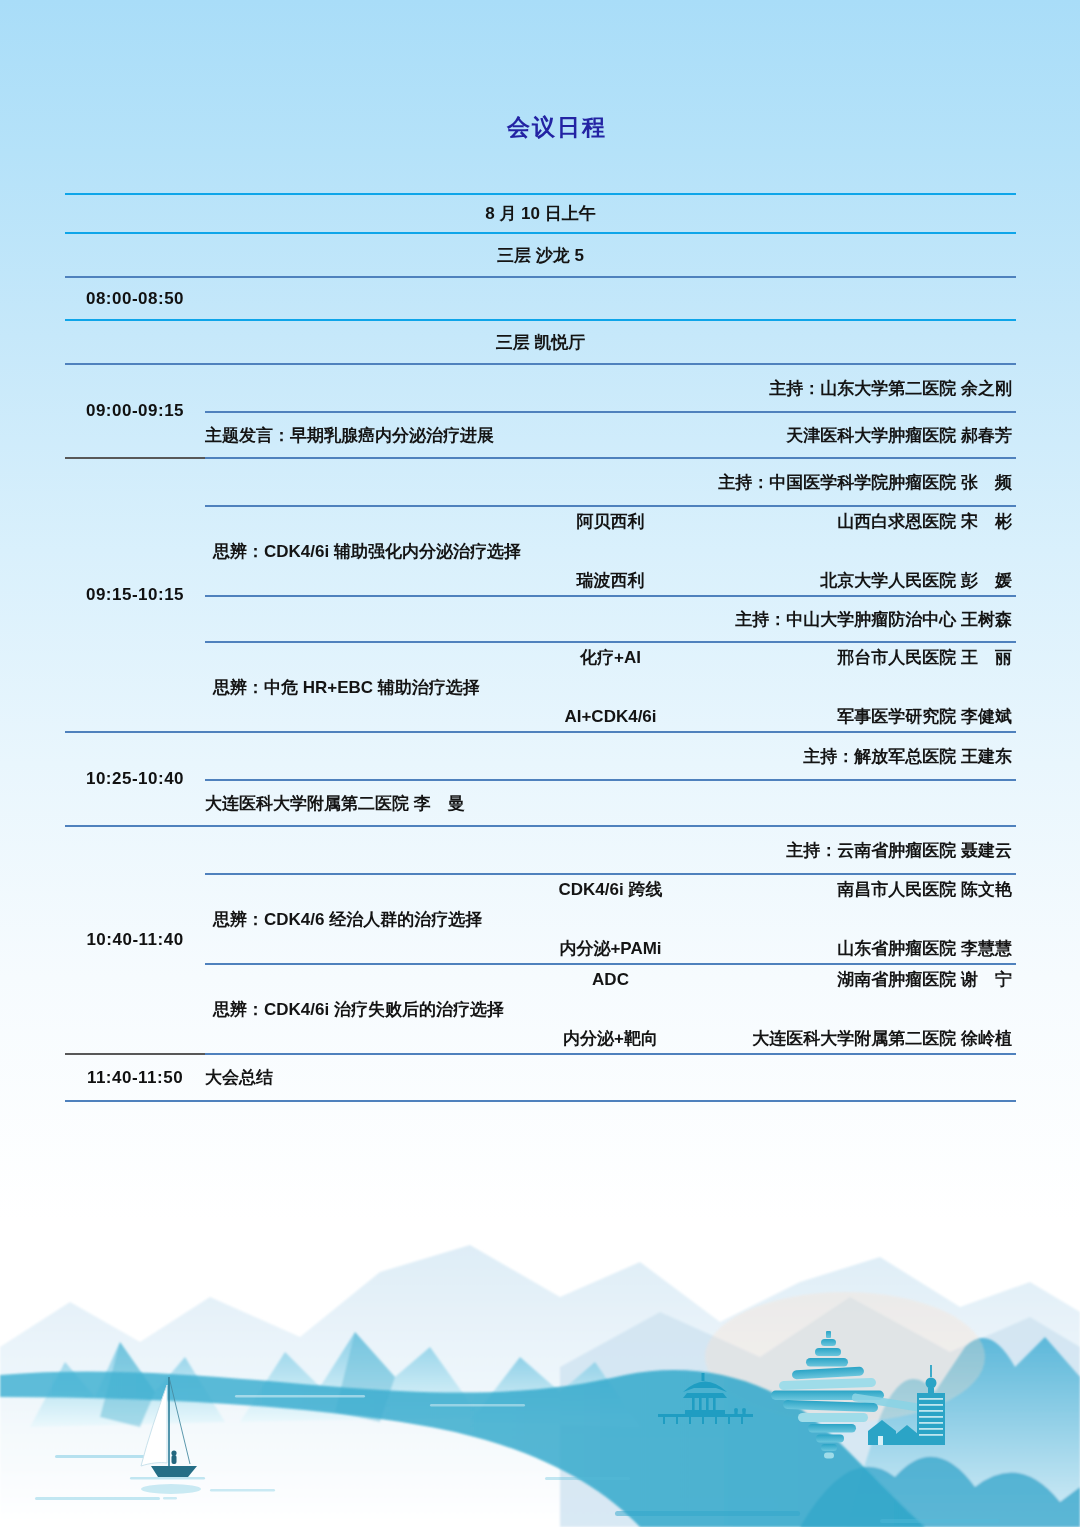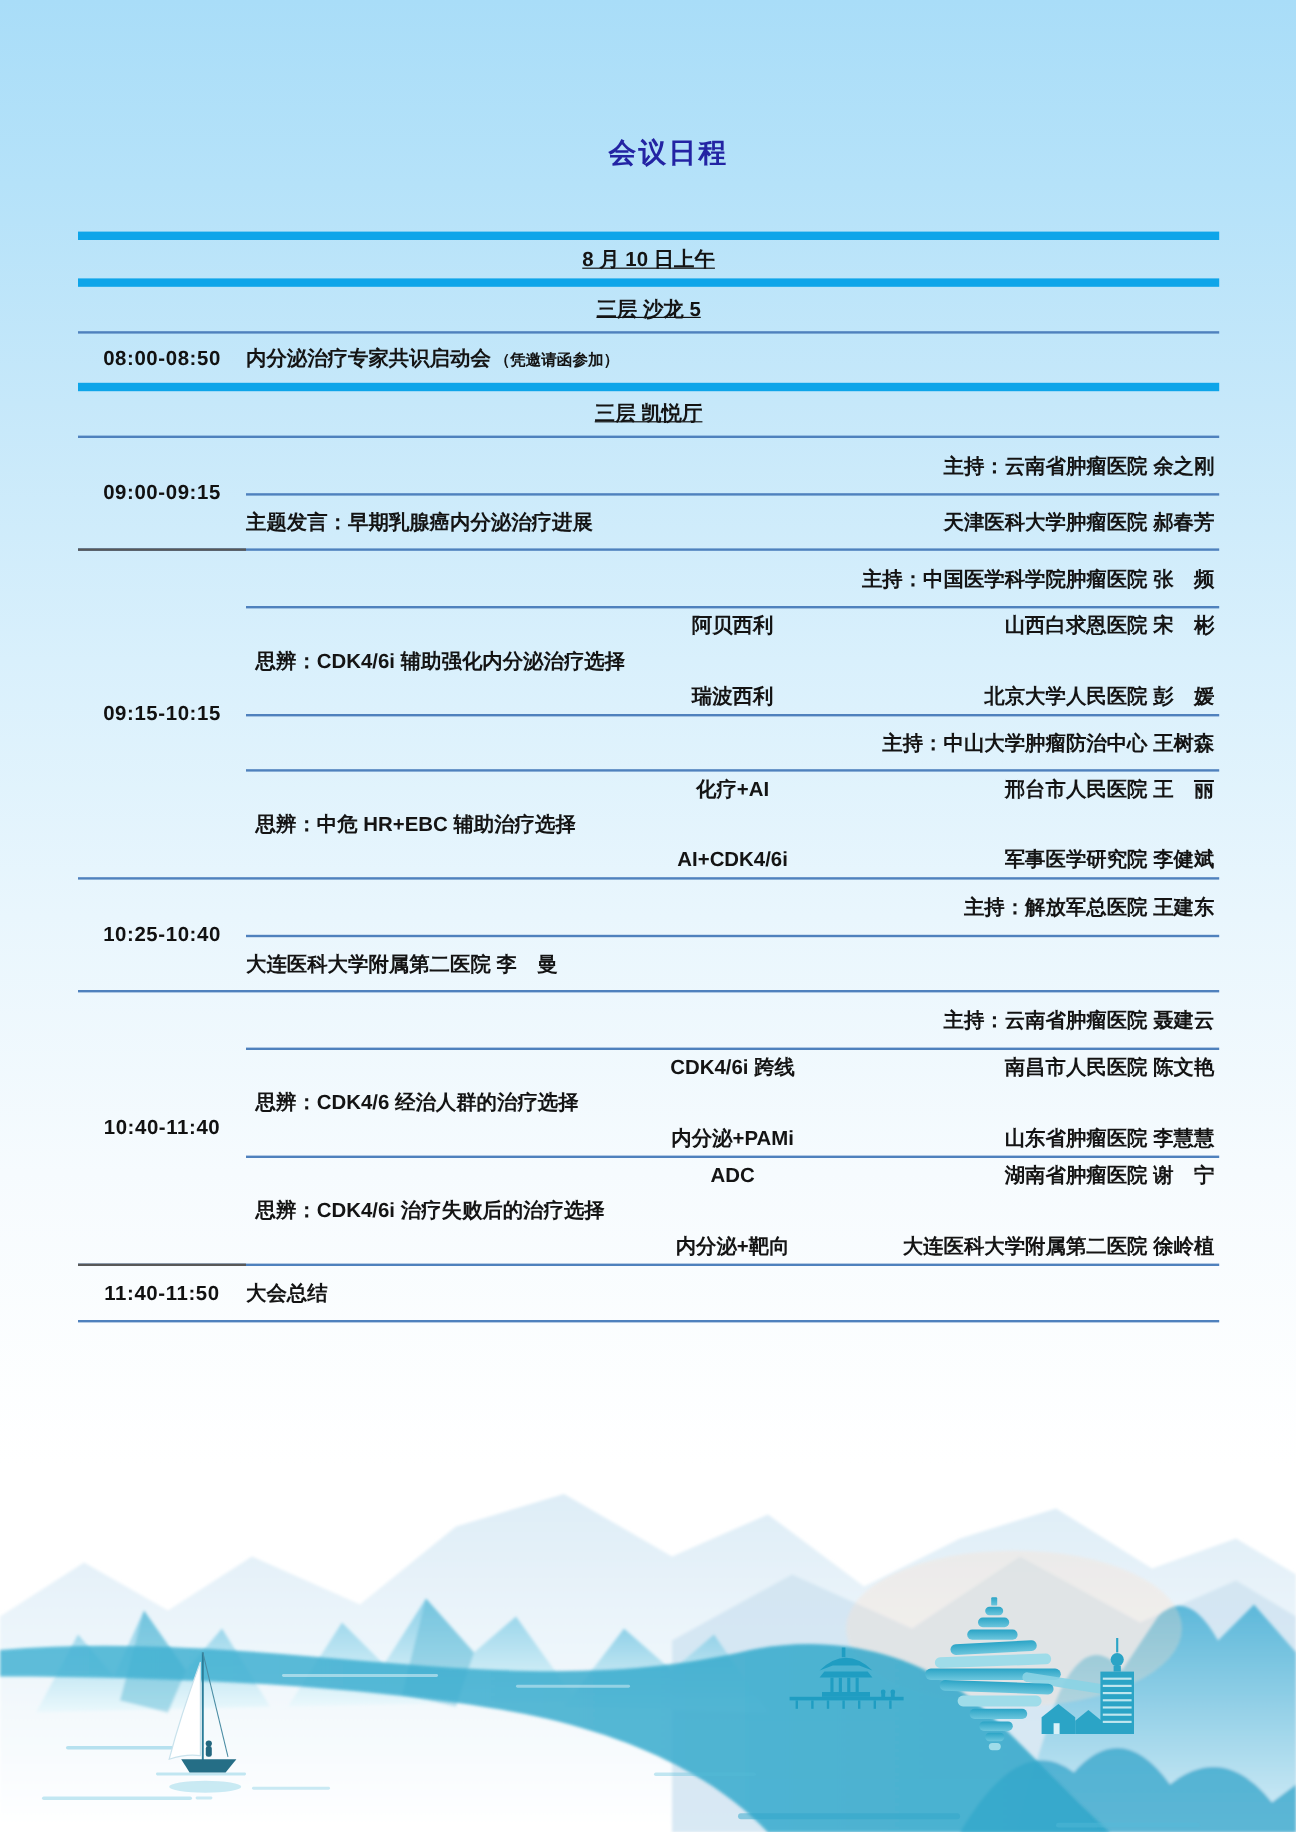--- a/index.html
+++ b/index.html
@@ -11,21 +11,21 @@
   .page-title{
     position:absolute;top:112px;left:17px;width:100%;text-align:center;
     font-size:23px;font-weight:700;color:#2323a3;letter-spacing:2px;
   }
   .schedule{
     position:absolute;left:65px;top:193px;width:951px;
     border-bottom:2px solid #4f81bd;font-size:17px;
   }
   .hrow{
     display:flex;align-items:center;justify-content:center;
-    border-top:7px solid #0ea5e9;box-sizing:border-box;text-align:center;text-decoration:underline;
+    border-top:2px solid #0ea5e9;box-sizing:border-box;text-align:center;
   }
   .h-date{height:39px;font-weight:700;}
   .h-venue{height:44px;font-weight:600;}
   .h-session{height:45px;font-weight:700;}
   .kickoff{
     display:flex;align-items:center;border-top:2px solid #4f81bd;height:43px;box-sizing:border-box;
   }
   .time-cell{
     width:140px;flex:0 0 140px;display:flex;align-items:center;justify-content:center;
     font-weight:600;letter-spacing:.5px;color:#111;
@@ -64,31 +64,28 @@
 
 <div class="page-title">会议日程</div>
 
 <div class="schedule">
 
   <div class="hrow h-date">8 月 10 日上午</div>
   <div class="hrow h-venue">三层 沙龙 5</div>
 
   <div class="kickoff">
     <div class="time-cell">08:00-08:50</div>
-    <div>
-      <span class="kickoff-title">内分泌治疗专家共识启动会</span><span class="kickoff-note">（凭邀请函参加）</span>
-    </div>
   </div>
 
   <div class="hrow h-venue">三层 凯悦厅</div>
 
   <div class="block">
     <div class="time-cell">09:00-09:15</div>
     <div class="rows">
-      <div class="row single host">主持：云南省肿瘤医院 余之刚</div>
+      <div class="row single host">主持：山东大学第二医院 余之刚</div>
       <div class="row single talk">
         <span class="t-title">主题发言：早期乳腺癌内分泌治疗进展</span>
         <span class="t-speaker">天津医科大学肿瘤医院 郝春芳</span>
       </div>
     </div>
   </div>
 
   <div class="block notch">
     <div class="time-cell">09:15-10:15</div>
     <div class="rows">

